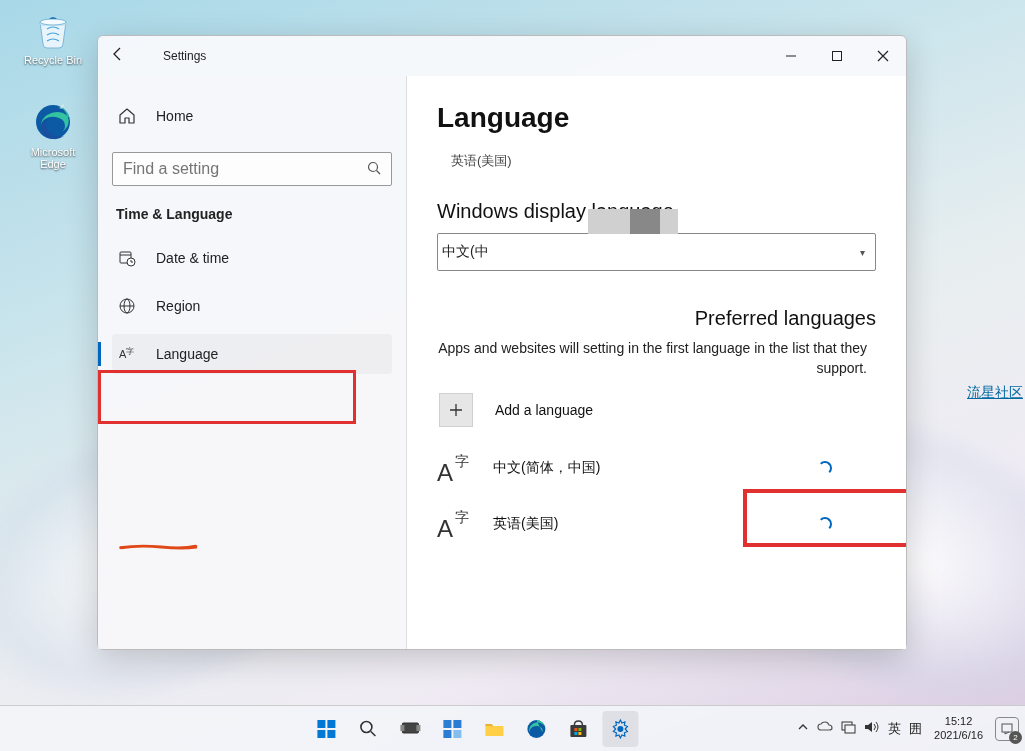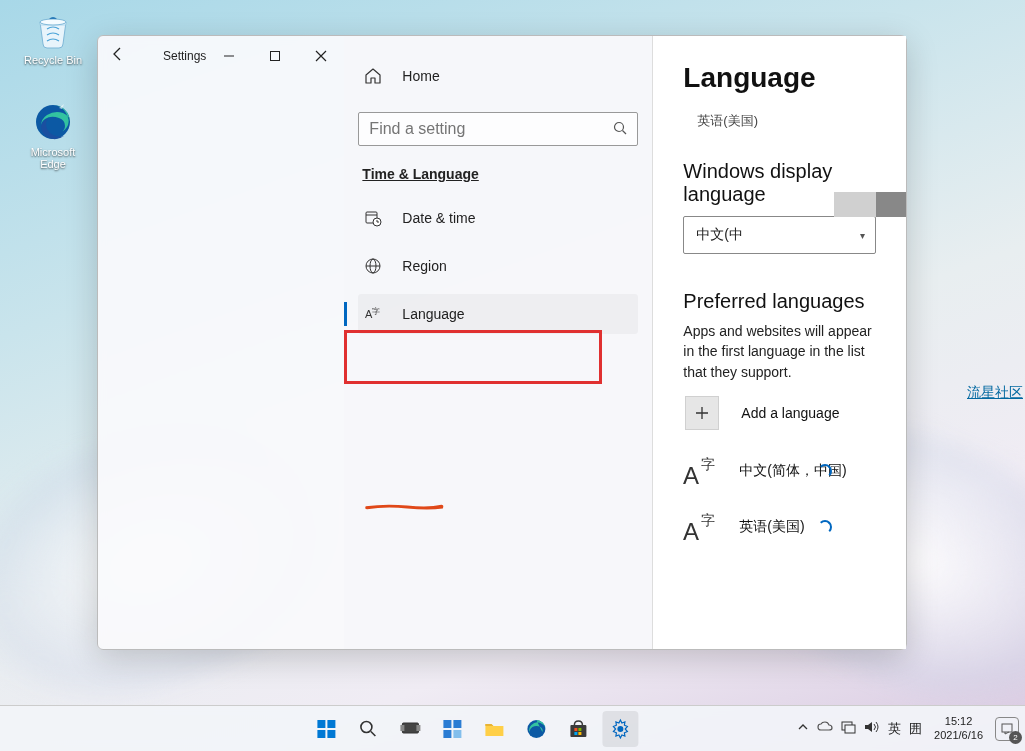--- a/index.html
+++ b/index.html
@@ -13,21 +13,21 @@
   .desktop-icon { position: absolute; width: 70px; text-align: center; color: #fff; font-size: 11px; text-shadow: 0 1px 2px rgba(0,0,0,.7); cursor: pointer; }
   .desktop-icon .glyph { width: 44px; height: 44px; margin: 0 auto 2px auto; display: flex; align-items: center; justify-content: center; }
   .recycle { left: 18px; top: 8px; }
   .edge { left: 18px; top: 100px; }
 
   
   .settings-window {
     position: absolute; left: 97px; top: 35px; width: 810px; height: 615px;
     background: rgba(250,250,252,.92); border: 1px solid #bbb; border-radius: 6px;
     box-shadow: 0 8px 32px rgba(0,0,0,.18);
-    display: flex; 
+    display: flex; flex-direction: column;
     backdrop-filter: blur(4px);
   }
   .titlebar { height: 40px; display: flex; align-items: center; }
   .tb-back { width: 40px; text-align: center; font-size: 16px; cursor: pointer; color:#333; }
   .tb-title { font-size: 12px; color: #222; margin-left: 25px; }
   .tb-spacer { flex: 1; }
   .tb-btn { width: 46px; height: 32px; display:flex; align-items:center; justify-content:center; cursor:pointer; }
 
   .window-body { flex:1; display:flex; overflow:hidden; }
 
@@ -37,40 +37,40 @@
   .nav-item .icon { width:18px; display:flex; justify-content:center; color:#333; }
   .nav-item.selected { background: rgba(0,0,0,.035); }
   .nav-item.selected::before { content:""; position:absolute; left:-14px; top:8px; bottom:8px; width:3px; background:#0067c0; }
 
   .home-row { margin-top: 12px; margin-bottom: 8px; }
 
   .search-box { margin: 8px 0 18px 0; height: 34px; border:1px solid #999; border-radius:2px; display:flex; align-items:center; padding:0 10px; background: rgba(255,255,255,.75); }
   .search-box input { flex:1; border:none; outline:none; background:transparent; font-size:16px; color:#4d7c0f; }
   .search-box .sicon { color:#555; font-size:14px; }
 
-  .section-head { font-size:14px; font-weight:600; color:#222; margin: 2px 0 16px 4px; text-decoration: underline; }
+  .section-head { font-size:14px; font-weight:600; color:#222; margin: 2px 0 16px 4px; }
 
   .highlight-box { border: 3px solid #e03030; position:absolute; pointer-events:none; }
   .hl-lang { left: 0px; top: 294px; width: 258px; height: 54px; }
 
   .scribble { position:absolute; left:4px; top:466px; width:114px; height:10px; }
 
   
   .content { flex:1; background:#fff; border-left:1px solid #ddd; padding: 26px 30px 10px 30px; overflow:hidden; position:relative; }
   .page-title { font-size: 28px; font-weight:600; color:#111; margin-bottom: 18px; }
   .breadcrumb { font-size: 13px; color:#444; margin-bottom: 30px; margin-left: 14px; }
 
   .subhead { font-size: 20px; color:#111; margin-bottom: 8px; }
-  .dropdown { margin-top:6px; height: 38px; border:1px solid #888; border-radius:2px; width:100%; display:flex; align-items:center; padding:0 12px; font-size:14px; color:#222; cursor:pointer; position:relative; background:#fff;}
+  .dropdown { margin-top:6px; height: 38px; border:1px solid #888; border-radius:2px; width:100%; display:flex; align-items:center; padding:0 4px; font-size:14px; color:#222; cursor:pointer; position:relative; background:#fff;}
   .dropdown .chev { position:absolute; right:10px; color:#555; font-size:10px;}
   .dd-grayblock { position:absolute; left:150px; top:-25px; width:90px; height:25px; background:#d0d0d0; }
   .dd-grayblock2 { position:absolute; left:192px; top:-25px; width:30px; height:25px; background:#888; }
   .caption { font-size:14px; color:#222; margin-top:10px; line-height:1.45; max-width: 430px;}
 
-  .section2 { margin-top: 36px; }
+  .section2 { margin-top: 36px; text-align: right; }
 
   .add-lang { margin-top: 12px; padding: 2px; display:flex; align-items:center; gap:22px; cursor:pointer; width: 228px; }
   .add-lang .plusbox { width:34px; height:34px; background:#e6e6e6; border:1px solid #d0d0d0; display:flex; align-items:center; justify-content:center; font-size:18px; color:#333; }
   .add-lang .lbl { font-size:14px; color:#111; }
   .hl-add { left: 336px; top: 413px; width: 244px; height: 58px; border-width:4px;}
 
   .lang-row { margin-top: 18px; display:flex; align-items:center; gap:16px; cursor:pointer; }
   .lang-glyph { width:40px; height:34px; position:relative; color:#333; }
   .lang-label { font-size:14px; color:#111; }
   .spinner { position:absolute; right:44px; width:14px; height:14px; border:2px solid transparent; border-top-color:#0067c0; border-right-color:#0067c0; border-radius:50%; }
@@ -224,21 +224,21 @@
       <div class="subhead">Windows display language</div>
       <div class="dropdown" style="margin-top:10px; position:relative;">
         <div class="dd-grayblock"></div>
         <div class="dd-grayblock2"></div>
         <span>中文(中</span>
         <span class="chev">▾</span>
       </div>
 
       <div class="section2">
         <div class="subhead">Preferred languages</div>
-        <div class="caption" style="margin-top:8px;">Apps and websites will appear in the first language in the list that they support.</div>
+        <div class="caption" style="margin-top:8px;">Apps and websites will setting in the first language in the list that they support.</div>
 
         <div class="add-lang">
           <div class="plusbox">
             <svg width="16" height="16" viewBox="0 0 16 16">
                 <path d="M8 2 L8 14 M2 8 L14 8" stroke="#333" stroke-width="1.3"></path>
               </svg>
           </div>
           <div class="lbl">Add a language</div>
         </div>
 

